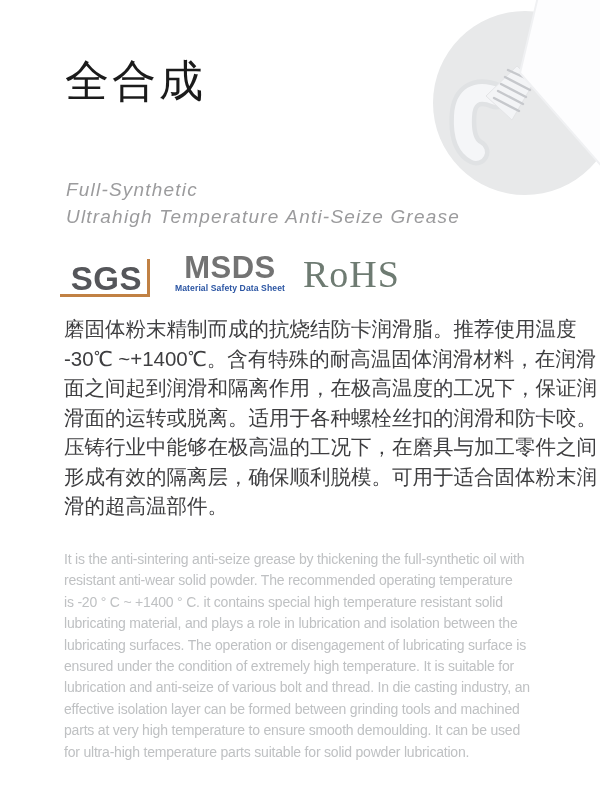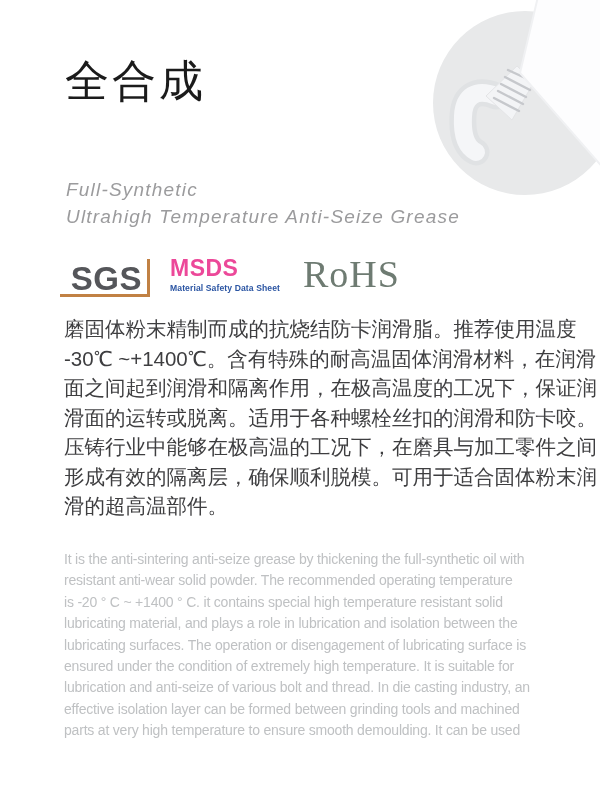--- a/index.html
+++ b/index.html
@@ -43,34 +43,34 @@
     position: absolute;
     left: 66px; top: 176px;
     font-size: 19px;
     line-height: 27px;
     font-style: italic;
     letter-spacing: 1.2px;
     color: #9b9b9d;
   }
 
   
-  .logos { position: absolute; left: 0; top: 253px; width: 600px; height: 50px; }
+  .logos { position: absolute; left: 0; top: 253px; width: 600px; height: 50px; text-align: center; }
   .sgs { position: absolute; left: 60px; top: 2px; width: 90px; height: 42px; }
   .sgs-text {
     position: absolute; right: 8px; bottom: 2px;
     font-size: 33px; line-height: 1; font-weight: 700;
     color: #55565a; letter-spacing: 0.5px;
   }
   .sgs-underline { position: absolute; left: 0; bottom: 0; width: 90px; height: 3px; background: #c18144; }
   .sgs-vline { position: absolute; right: 0; bottom: 0; width: 3px; height: 38px; background: #c18144; }
 
   .msds { position: absolute; left: 170px; top: 0px; width: 120px; }
   .msds-text {
-    font-size: 23px; line-height: 30px; font-weight: 800;
-    color: #ec4899; letter-spacing: 0.5px;
+    font-size: 31px; line-height: 30px; font-weight: 800;
+    color: #737373; letter-spacing: 0.5px;
   }
   .msds-sub {
     font-size: 8.6px; line-height: 10px; font-weight: 700;
     color: #2b55a3; letter-spacing: 0.1px; white-space: nowrap;
   }
 
   .rohs {
     position: absolute; left: 303px; top: 0px;
     font-family: "Liberation Serif", serif;
     font-size: 38px; line-height: 42px;
@@ -163,15 +163,16 @@
   <div class="desc-en">
     <div class="en-line">It is the anti-sintering anti-seize grease by thickening the full-synthetic oil with</div>
     <div class="en-line">resistant anti-wear solid powder. The recommended operating temperature</div>
     <div class="en-line">is -20 ° C ~ +1400 ° C. it contains special high temperature resistant solid</div>
     <div class="en-line">lubricating material, and plays a role in lubrication and isolation between the</div>
     <div class="en-line">lubricating surfaces. The operation or disengagement of lubricating surface is</div>
     <div class="en-line">ensured under the condition of extremely high temperature. It is suitable for</div>
     <div class="en-line">lubrication and anti-seize of various bolt and thread. In die casting industry, an</div>
     <div class="en-line">effective isolation layer can be formed between grinding tools and machined</div>
     <div class="en-line">parts at very high temperature to ensure smooth demoulding. It can be used</div>
+    <div class="en-line">for ultra-high temperature parts suitable for solid powder lubrication.</div>
   </div>
 
 </div>
 
 </body></html>

